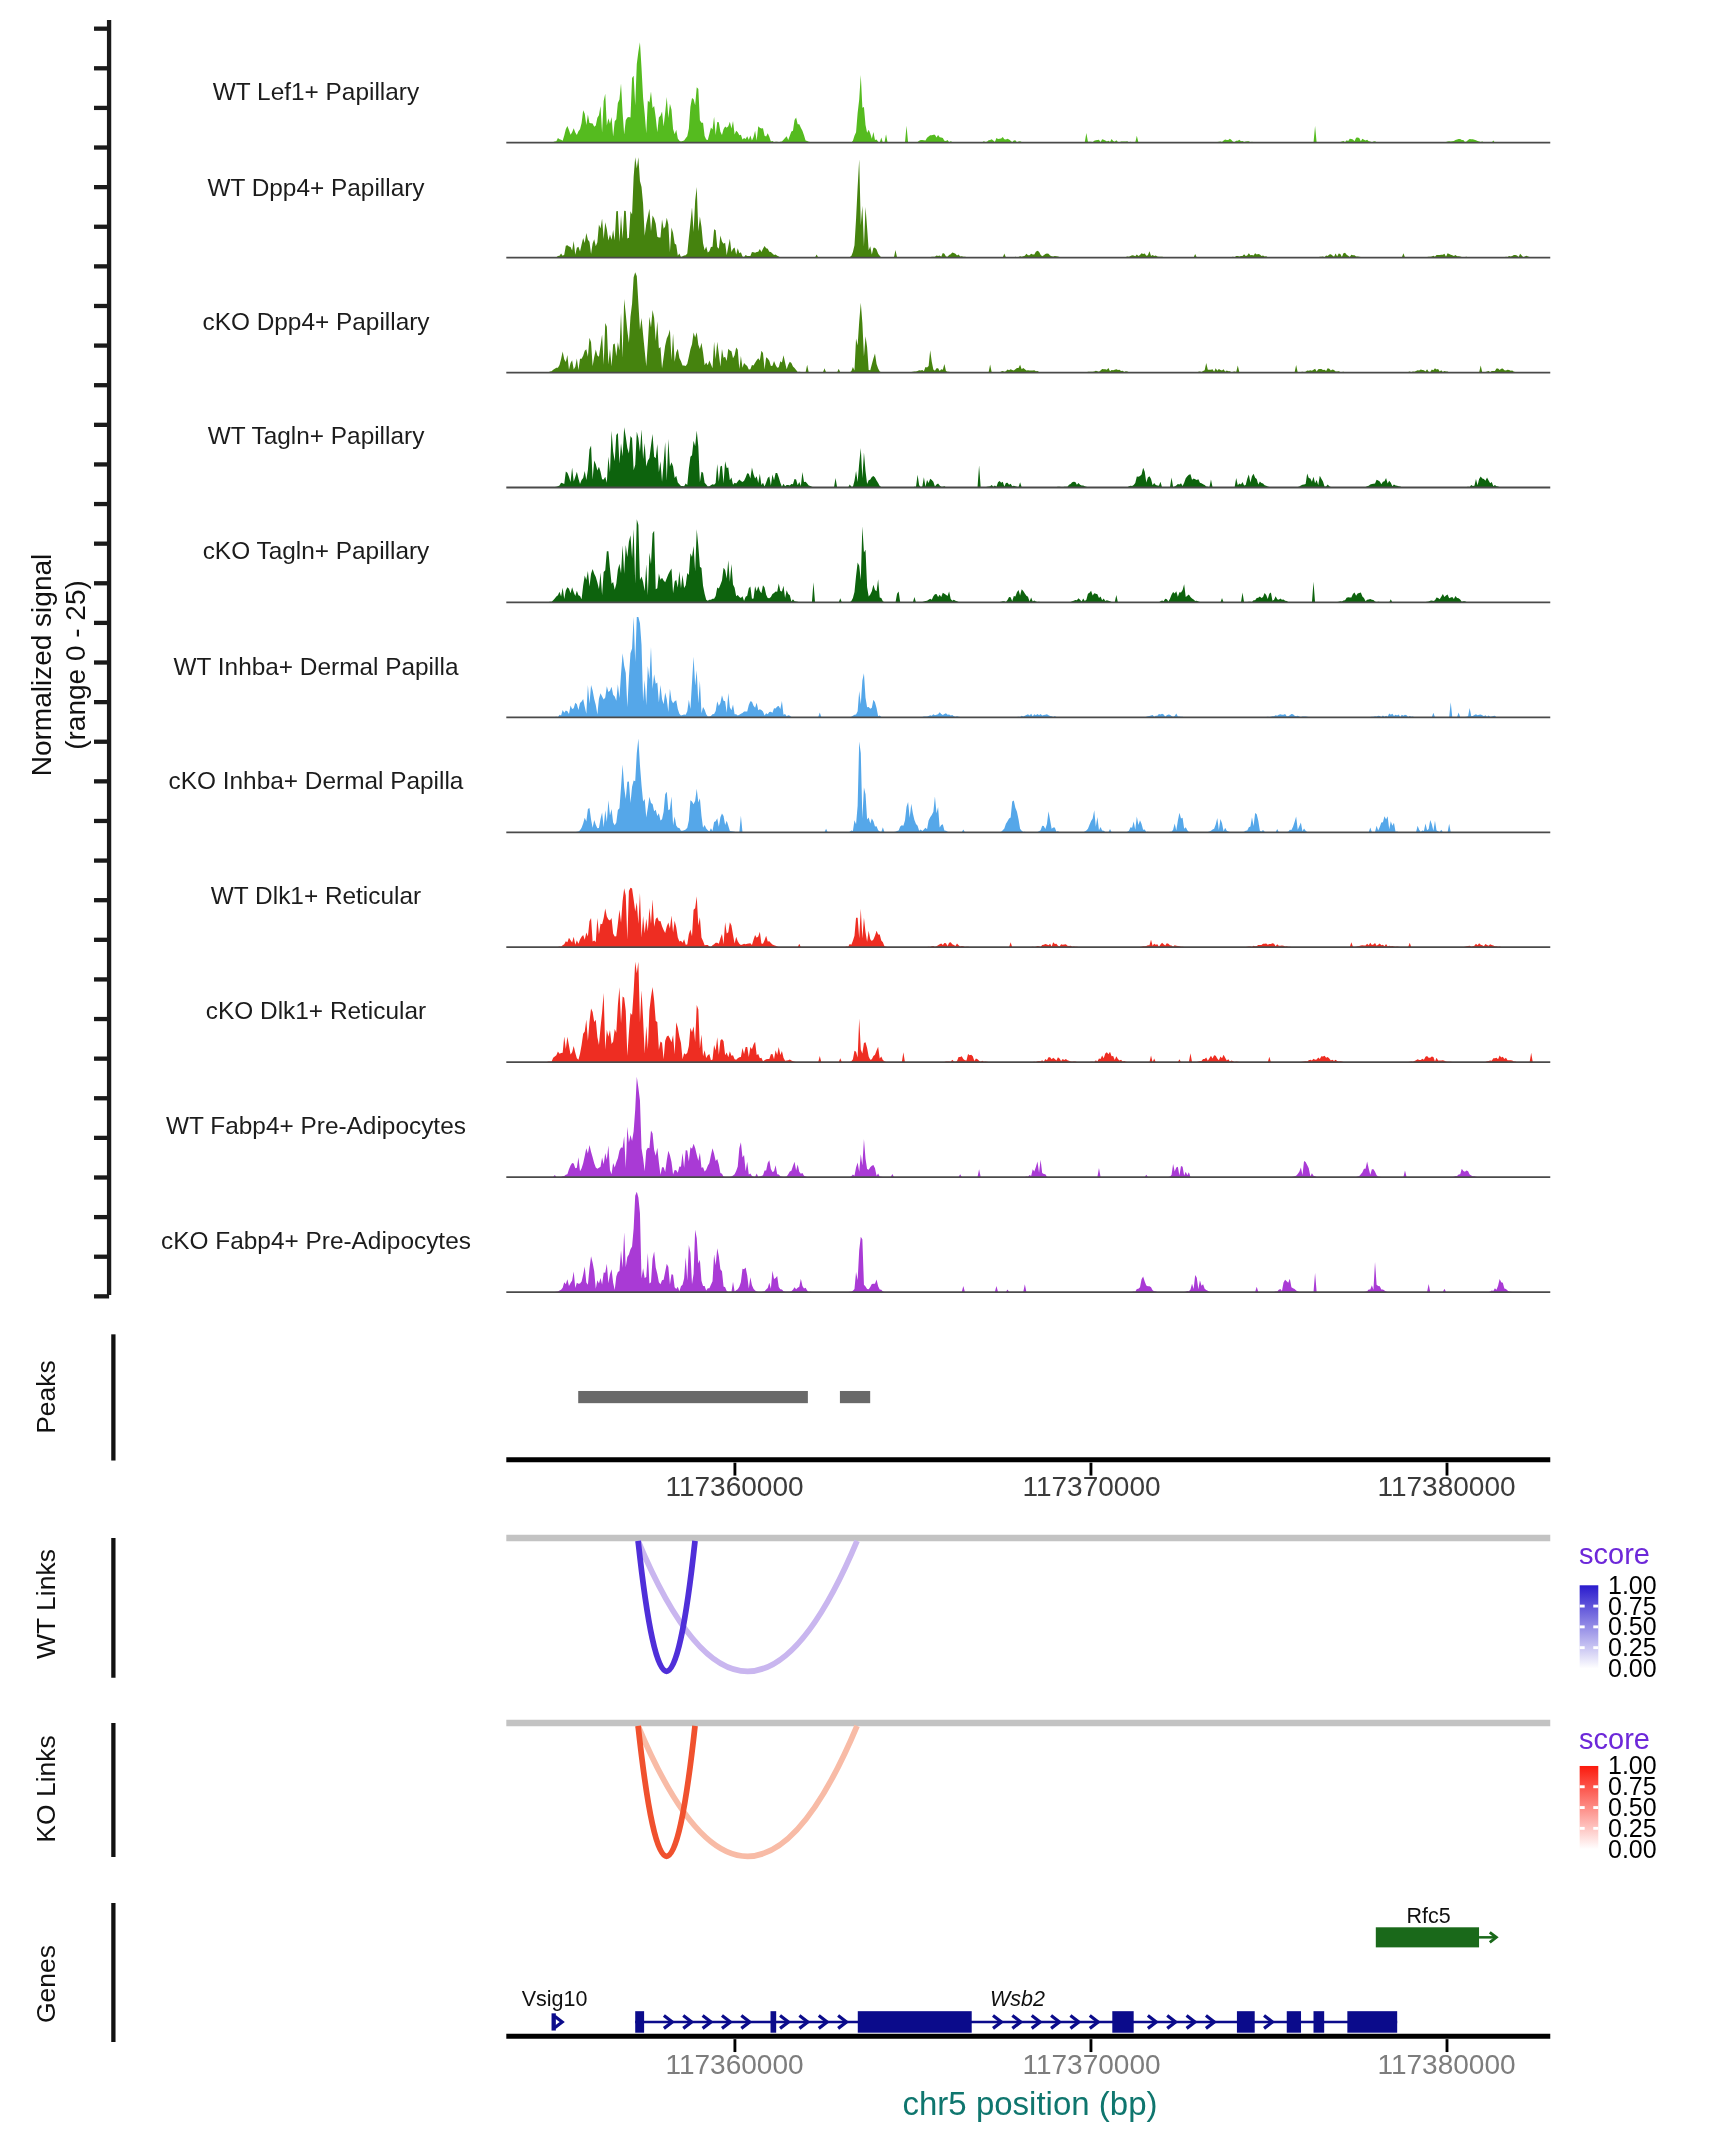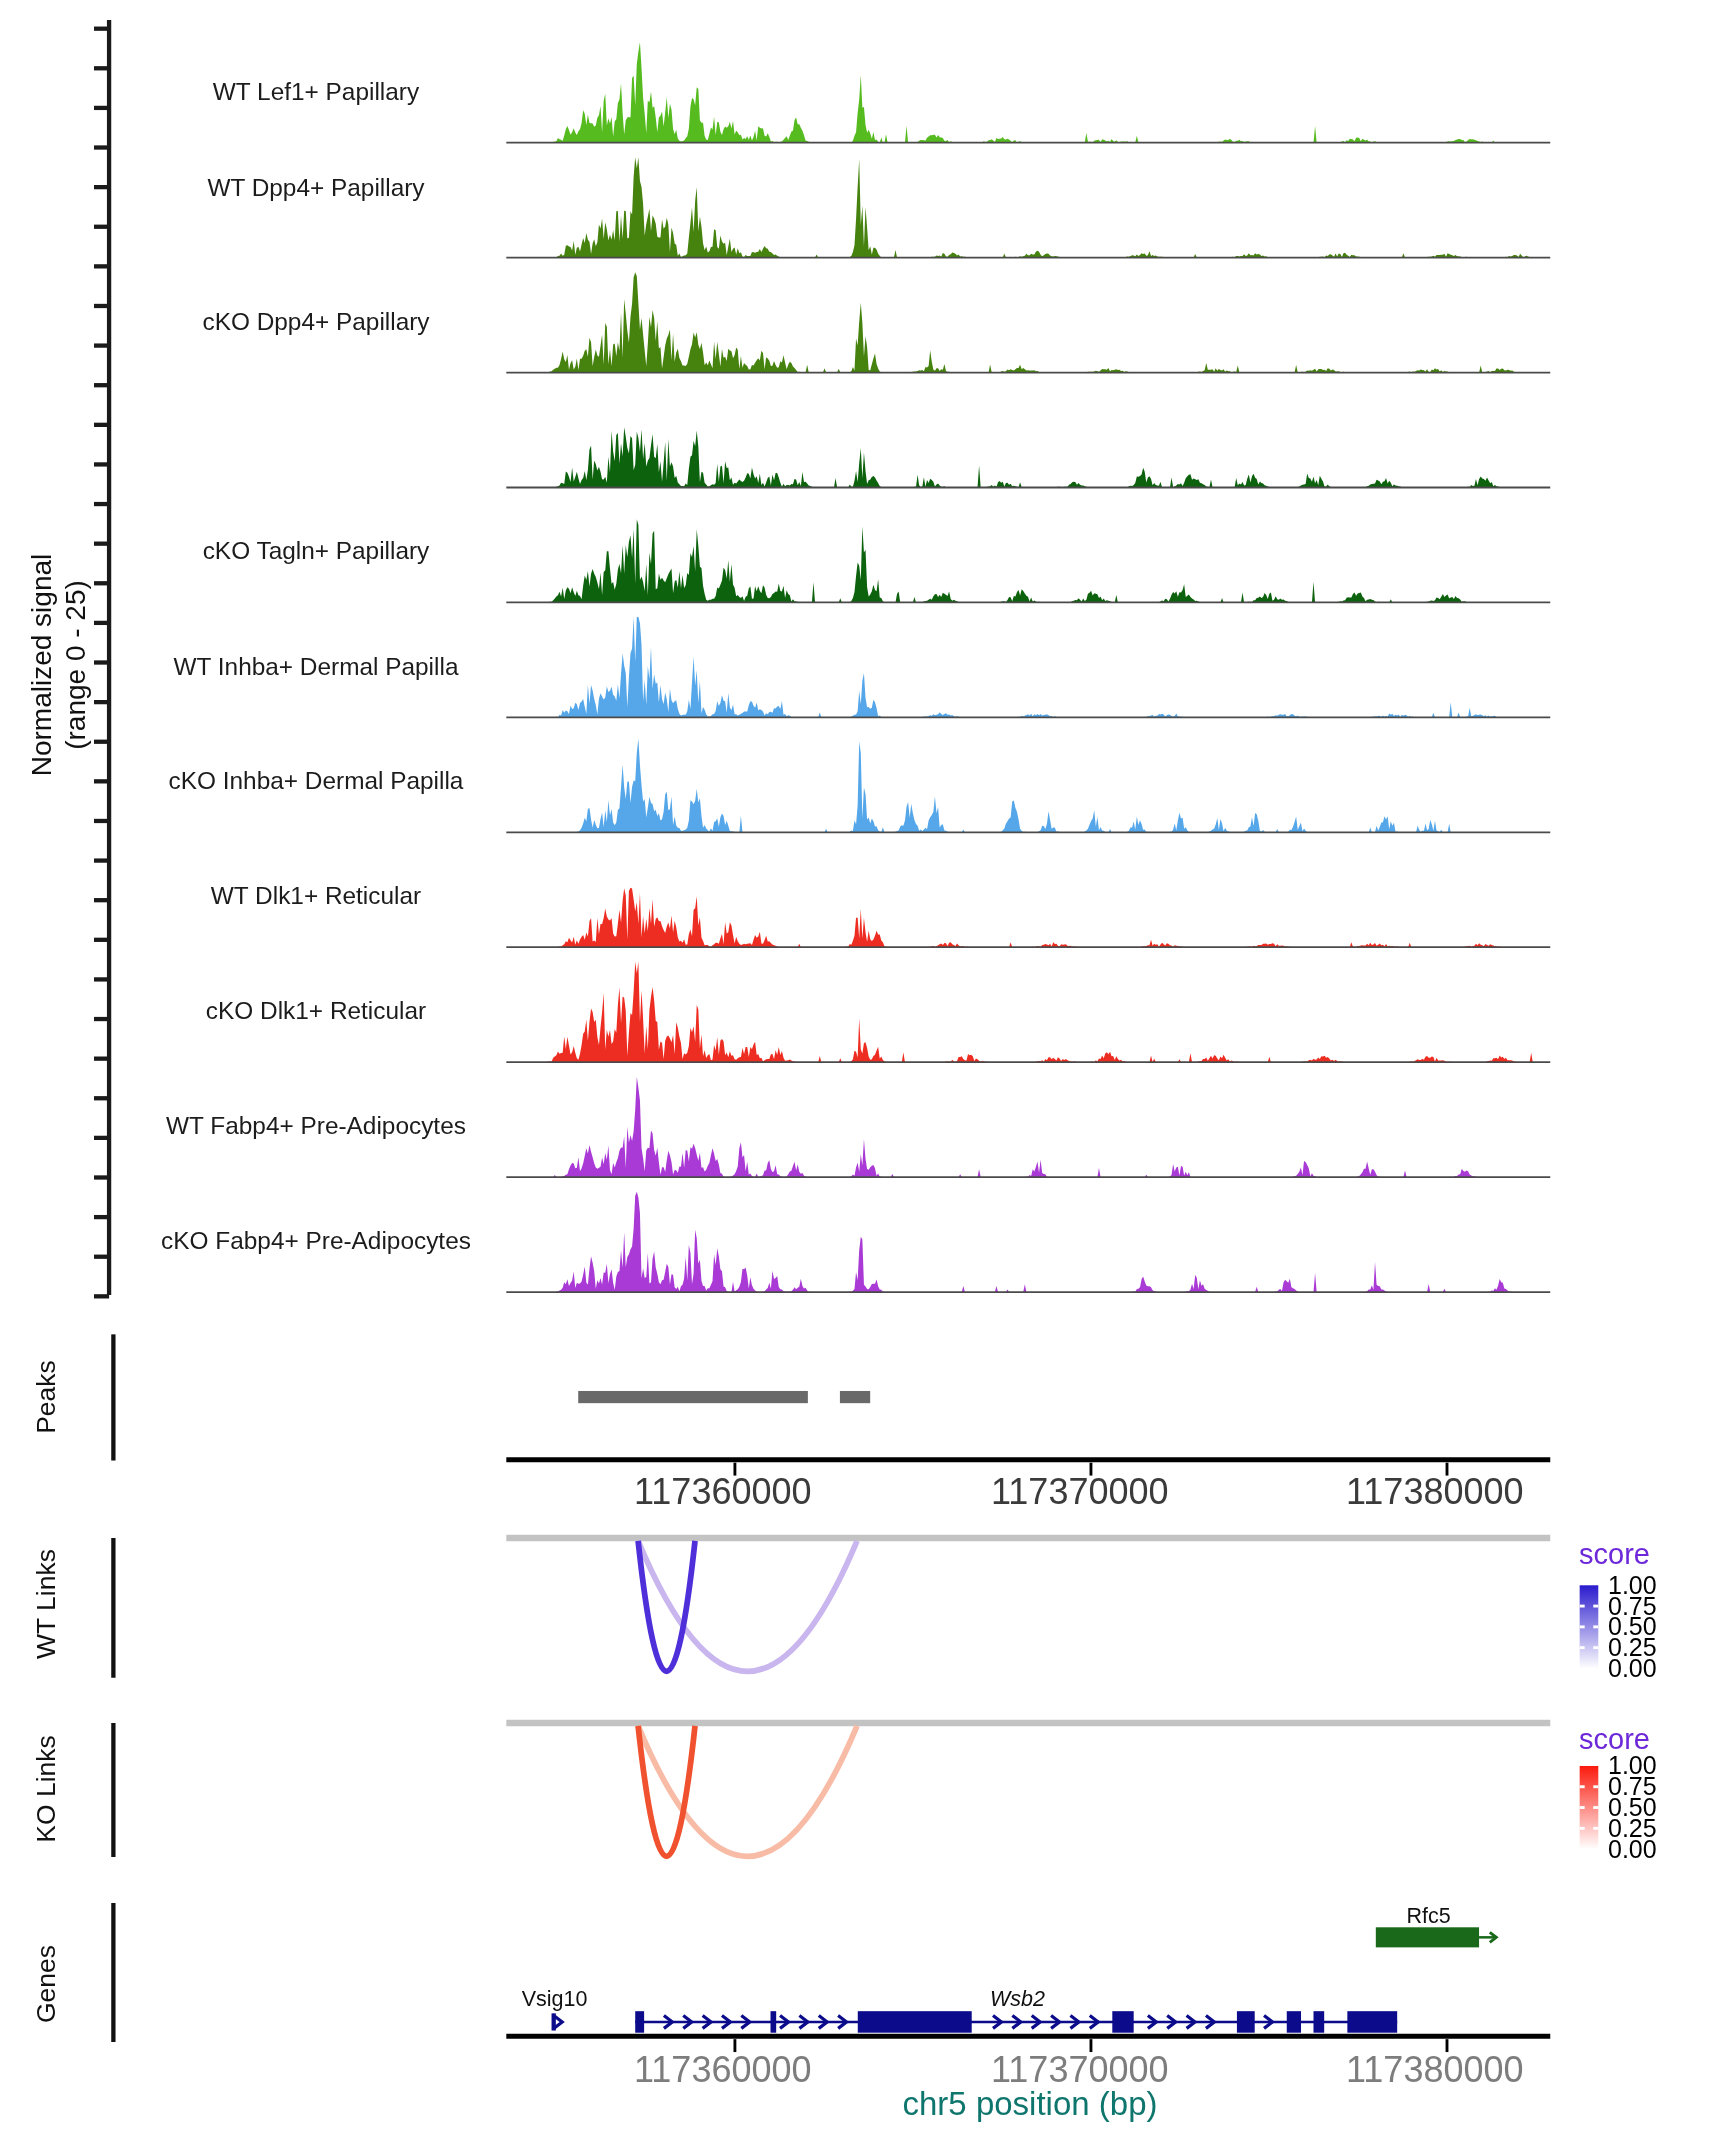--- a/index.html
+++ b/index.html
@@ -4,21 +4,21 @@
 <style>
   html,body{margin:0;padding:0;background:#ffffff;}
   .figure{position:relative;width:1721px;height:2151px;background:#ffffff;
           font-family:"Liberation Sans",sans-serif;color:#262626;overflow:hidden;}
   #canvas-host{position:absolute;left:0;top:0;width:1721px;height:2151px;}
   .tlabel{position:absolute;left:65px;width:502px;height:50px;line-height:50px;
           text-align:center;font-size:24.4px;white-space:nowrap;color:#1c1c1c;}
   .rot{position:absolute;transform:translate(-50%,-50%) rotate(-90deg);
        white-space:nowrap;font-size:26.5px;color:#111;}
   .ylab{text-align:center;line-height:34px;font-size:28px;}
-  .ticklab{position:absolute;width:201px;text-align:left;font-size:36px;}
+  .ticklab{position:absolute;width:201px;text-align:center;font-size:28px;}
   .top-tick{color:#3b3b3b;}
   .bot-tick{color:#7d7d7d;}
   .glabel{position:absolute;width:129px;text-align:center;font-size:21.5px;color:#101010;}
   .ltitle{position:absolute;left:1579px;width:100px;text-align:left;font-size:29px;color:#6d28d9;}
   .llab{position:absolute;left:1608px;height:29px;line-height:29px;font-size:25px;color:#000;}
   .axtitle{position:absolute;left:815px;width:430px;text-align:center;font-size:33px;color:#0f766e;}
 </style>
 </head>
 <body>
 
@@ -162,20 +162,21 @@
       </svg></div>
 
   <div class="rot ylab" style="left:59px;top:665px;">
     <div>Normalized signal</div>
     <div>(range 0 - 25)</div>
   </div>
 
   <div class="tlabel" style="top:67px;">WT Lef1+ Papillary</div>
   <div class="tlabel" style="top:163px;">WT Dpp4+ Papillary</div>
   <div class="tlabel" style="top:297px;">cKO Dpp4+ Papillary</div>
+  <div class="tlabel" style="top:411px;">WT Tagln+ Papillary</div>
   <div class="tlabel" style="top:642px;">WT Inhba+ Dermal Papilla</div>
   <div class="tlabel" style="top:526px;">cKO Tagln+ Papillary</div>
   <div class="tlabel" style="top:756px;">cKO Inhba+ Dermal Papilla</div>
   <div class="tlabel" style="top:871px;">WT Dlk1+ Reticular</div>
   <div class="tlabel" style="top:986px;">cKO Dlk1+ Reticular</div>
   <div class="tlabel" style="top:1101px;">WT Fabp4+ Pre-Adipocytes</div>
   <div class="tlabel" style="top:1216px;">cKO Fabp4+ Pre-Adipocytes</div>
 
   <div class="rot" style="left:46px;top:1397px;">Peaks</div>
   <div class="rot" style="left:46px;top:1604px;">WT Links</div>

